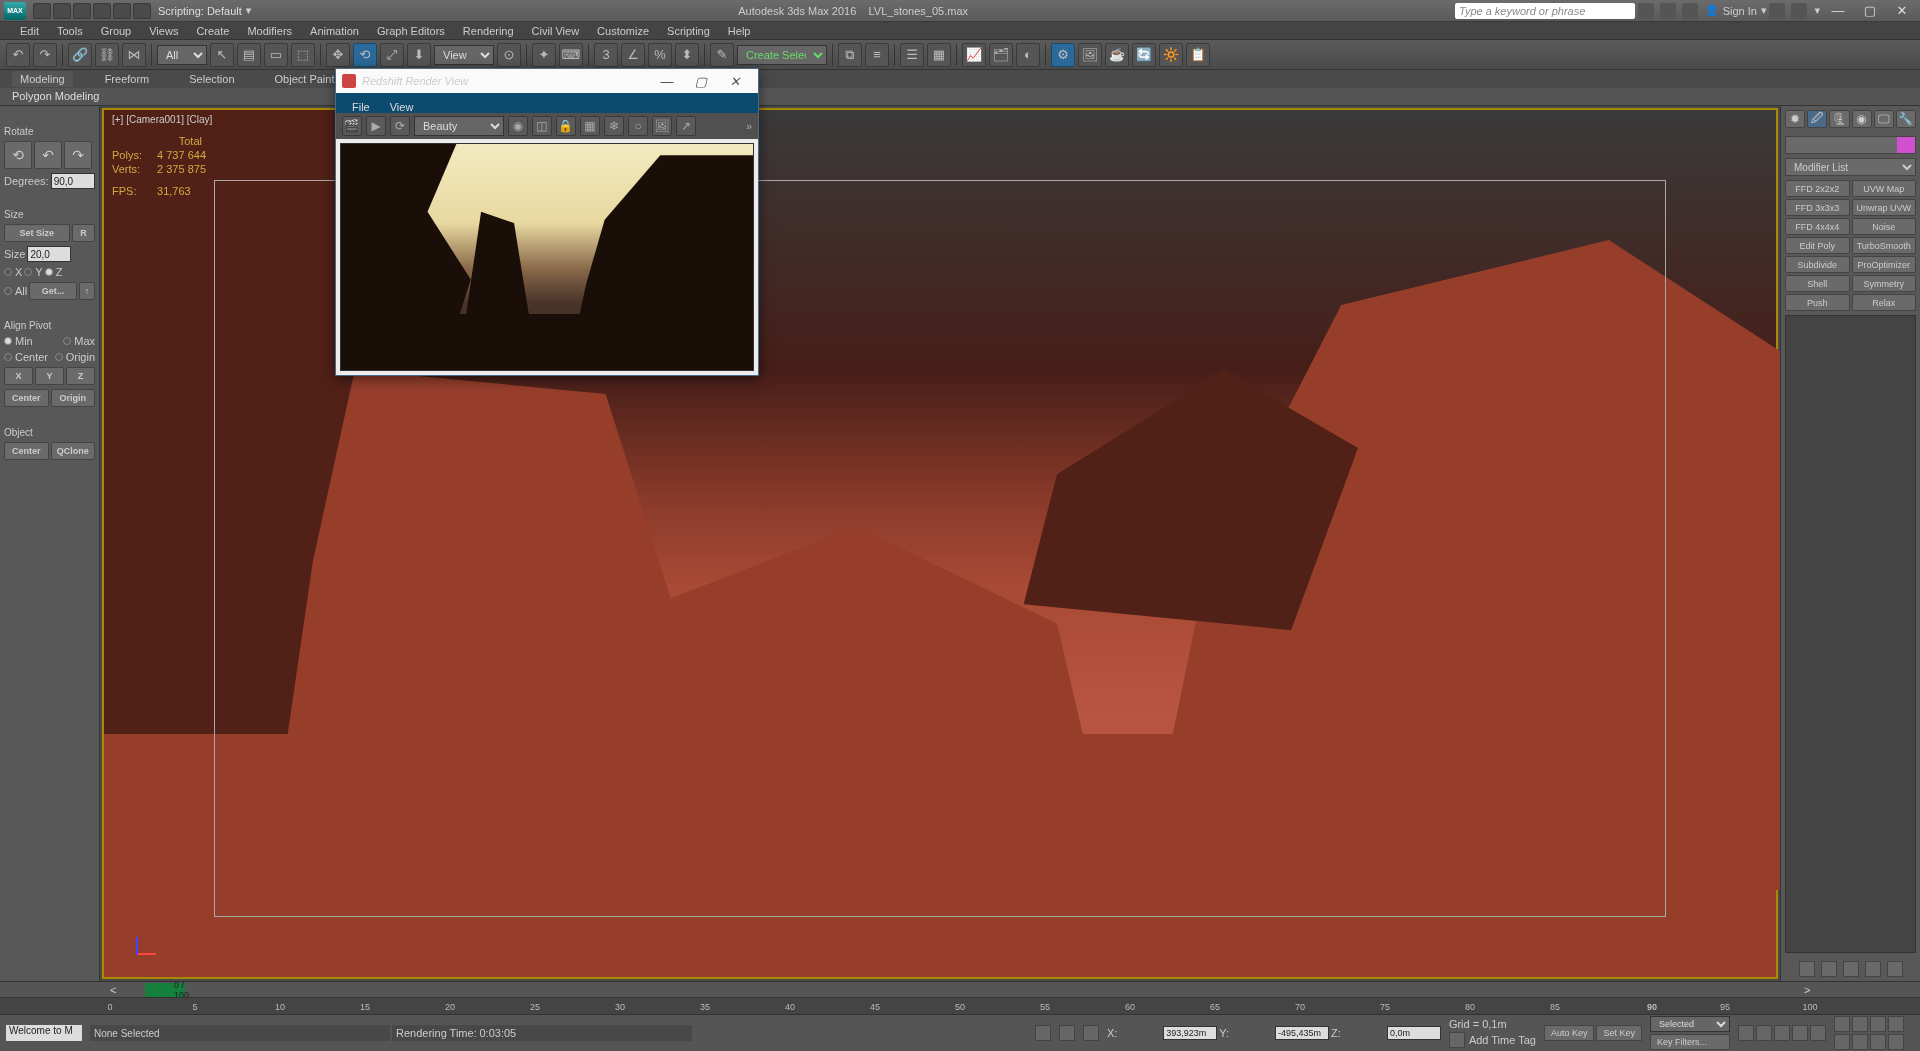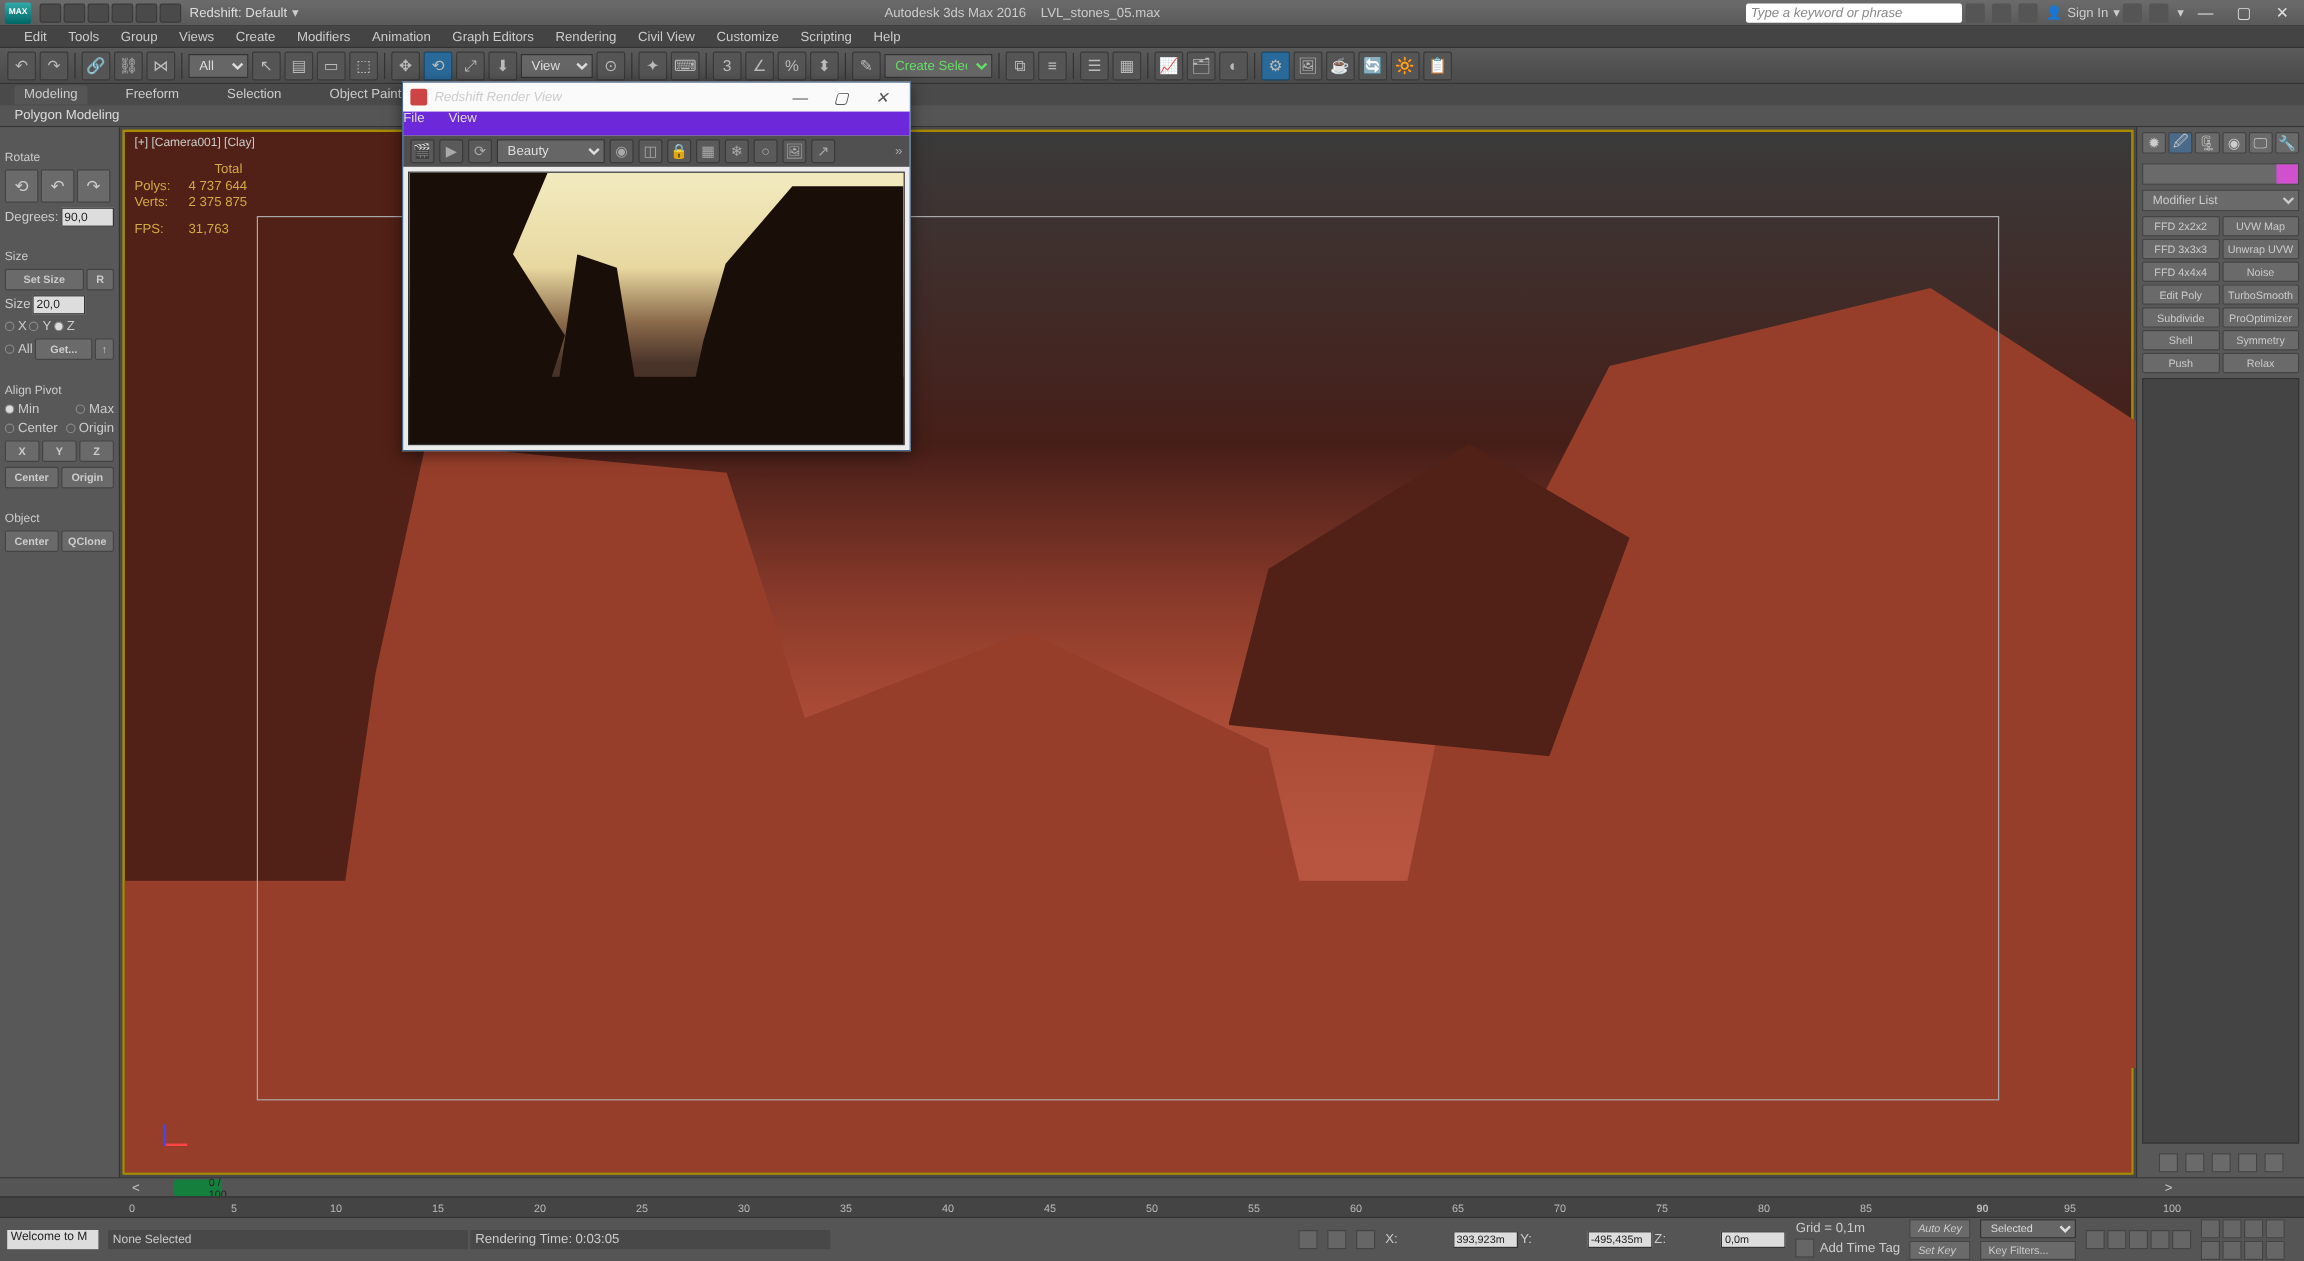--- a/index.html
+++ b/index.html
@@ -73,21 +73,21 @@
 .right-panel .stack{flex:1;min-height:200px;background:#444;border:1px solid #333;}
 .right-panel .stackbtns{display:flex;gap:6px;justify-content:center;margin-top:4px;}
 .right-panel .stackbtns .sb{width:16px;height:16px;background:#6a6a6a;border:1px solid #444;}
 
 
 .dialog { position: absolute; left: 335px; top: 68px; width: 424px; background: #ececec; border: 1px solid #4a6a8a; box-shadow: 0 3px 12px rgba(0,0,0,0.5); }
 .dialog .dtitle { height: 24px; background: #fafafa; display: flex; align-items: center; padding: 0 6px; color: #333; font-style: italic; }
 .dialog .dtitle .dicon{width:14px;height:14px;background:#c44;border-radius:2px;margin-right:6px;}
 .dialog .dtitle .spacer{flex:1;}
 .dialog .dtitle .wbtn{width:34px;height:20px;display:flex;align-items:center;justify-content:center;color:#555;font-size:13px;}
-.dialog .dmenu { height: 20px; background: #6d28d9; display:flex;align-items:flex-start;padding:0 0;gap:20px;}
+.dialog .dmenu { height: 20px; background: #0c4a6e; display:flex;align-items:flex-end;padding:0 16px;gap:20px;}
 .dialog .dmenu span{color:#ddd;}
 .dialog .dtool { height: 26px; background: #505050; display:flex;align-items:center;padding:0 6px;gap:4px;}
 .dialog .dtool .db{width:20px;height:20px;background:#5a5a5a;border:1px solid #3a3a3a;border-radius:2px;display:flex;align-items:center;justify-content:center;color:#aaa;font-size:12px;}
 .dialog .dtool select{height:20px;background:#666;color:#ddd;border:1px solid #333;padding:0 4px;width:90px;}
 .dialog .rview { margin:4px; height:228px; background: linear-gradient(180deg, #f2eabf 0%, #e8d8a0 35%, #8a6a4a 55%, #4a342a 70%, #3a281f 100%); border:1px solid #333; position:relative; overflow:hidden;}
 .dialog .rrock{position:absolute;background:#1a0e08;}
 
 
 .bottom { height: 70px; background: #4a4a4a; border-top: 1px solid #333; display:flex;flex-direction:column;}
 .timeline { height: 15px; background: #555; display:flex;align-items:center;padding:0 110px 0 110px;position:relative;}
@@ -109,21 +109,21 @@
 <body>
 
 <div class="titlebar">
   <div class="logo">MAX</div>
   <div class="ticon"></div>
   <div class="ticon"></div>
   <div class="ticon"></div>
   <div class="ticon"></div>
   <div class="ticon"></div>
   <div class="ticon"></div>
-  <span class="ws-label">Redshift: Default</span>
+  <span class="ws-label">Scripting: Default</span>
   <span style="margin-left:4px;color:#ccc;">▾</span>
   <div class="title-center">
     <span>Autodesk 3ds Max 2016</span>&nbsp;&nbsp;&nbsp;
     <span>LVL_stones_05.max</span>
   </div>
   <div class="search">Type a keyword or phrase</div>
   <div class="ricon"></div>
   <div class="ricon"></div>
   <div class="ricon"></div>
   <span style="margin:0 4px;color:#ddd;">👤</span>
@@ -443,21 +443,21 @@
       <span>Z:</span>
         <input value="0,0m" style="">
     </div>
     <div style="display:flex;flex-direction:column;gap:2px;">
       <span>Grid = 0,1m</span>
       <span style="display:flex;align-items:center;gap:4px;">
           <span class="pc"></span>
           <span>Add Time Tag</span>
         </span>
     </div>
-    <div style="display:flex;flex-direction:column;gap:2px;font-style:italic;">
+    <div style="display:flex;flex-direction:row;gap:2px;">
       <div class="kbtn">Auto Key</div>
       <div class="kbtn">Set Key</div>
     </div>
     <div style="display:flex;flex-direction:column;gap:2px;">
       <select style="width:80px;"><option>Selected</option></select>
       <div class="kbtn">Key Filters...</div>
     </div>
     <div style="display:flex;gap:2px;">
       <div class="pc"></div>
       <div class="pc"></div>

